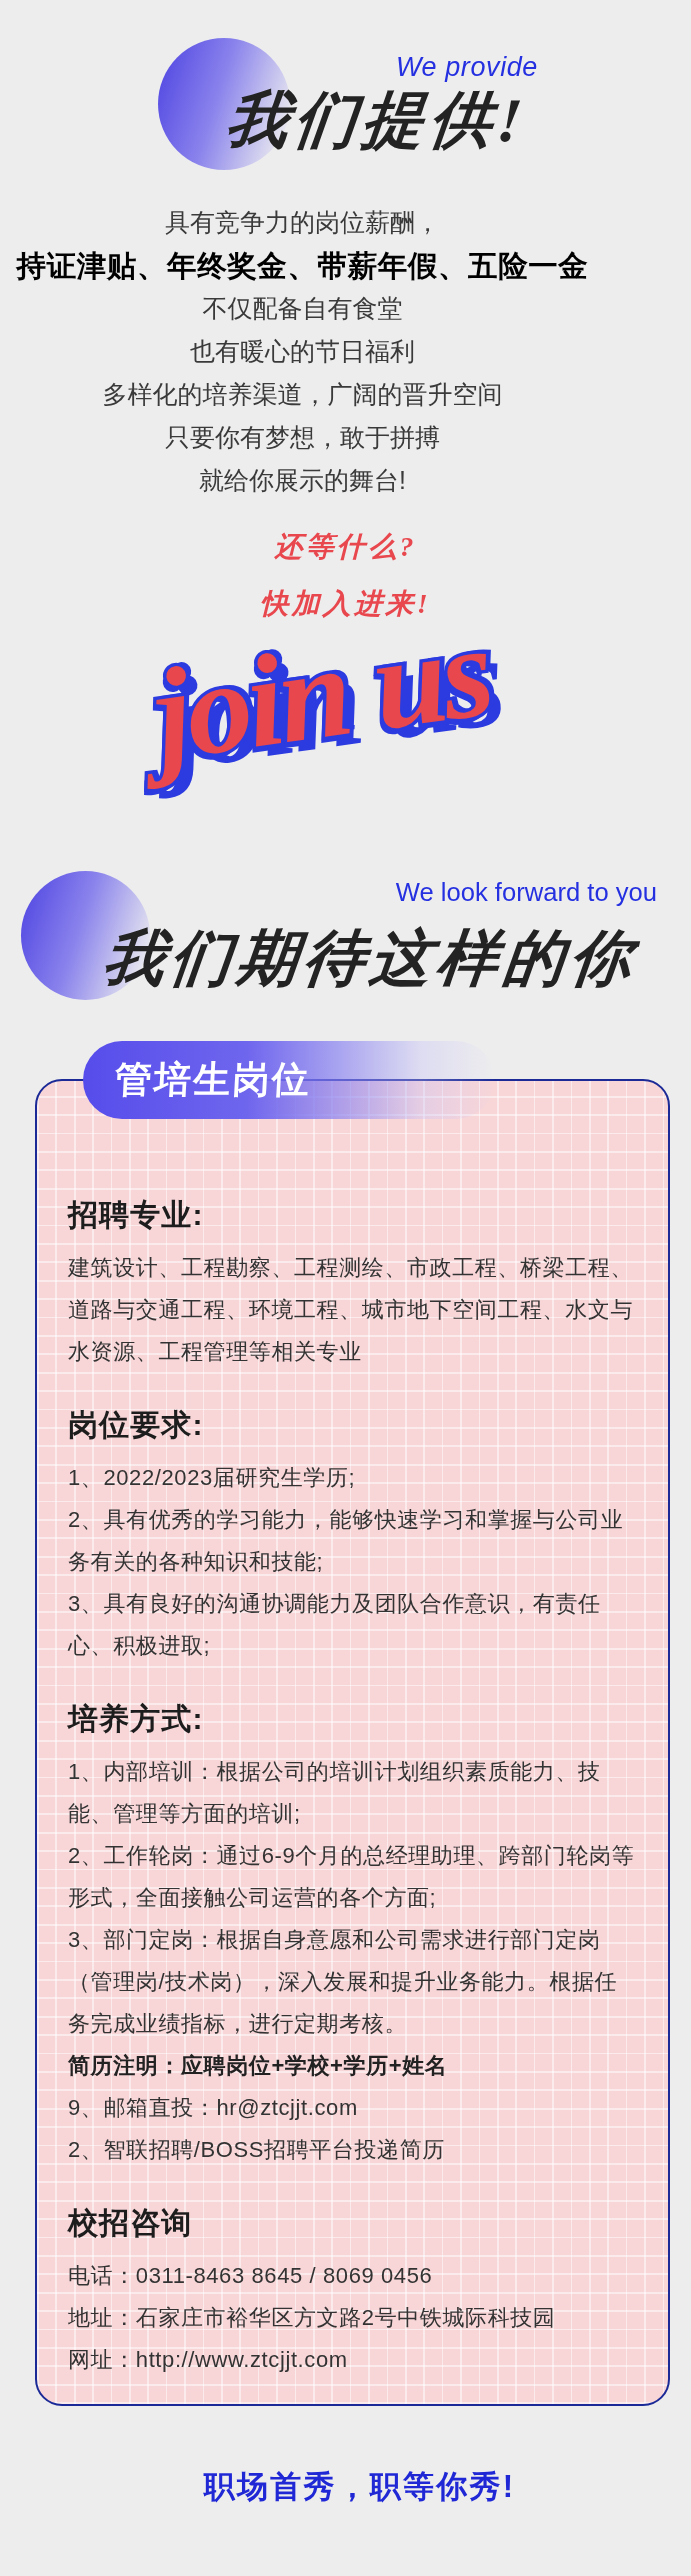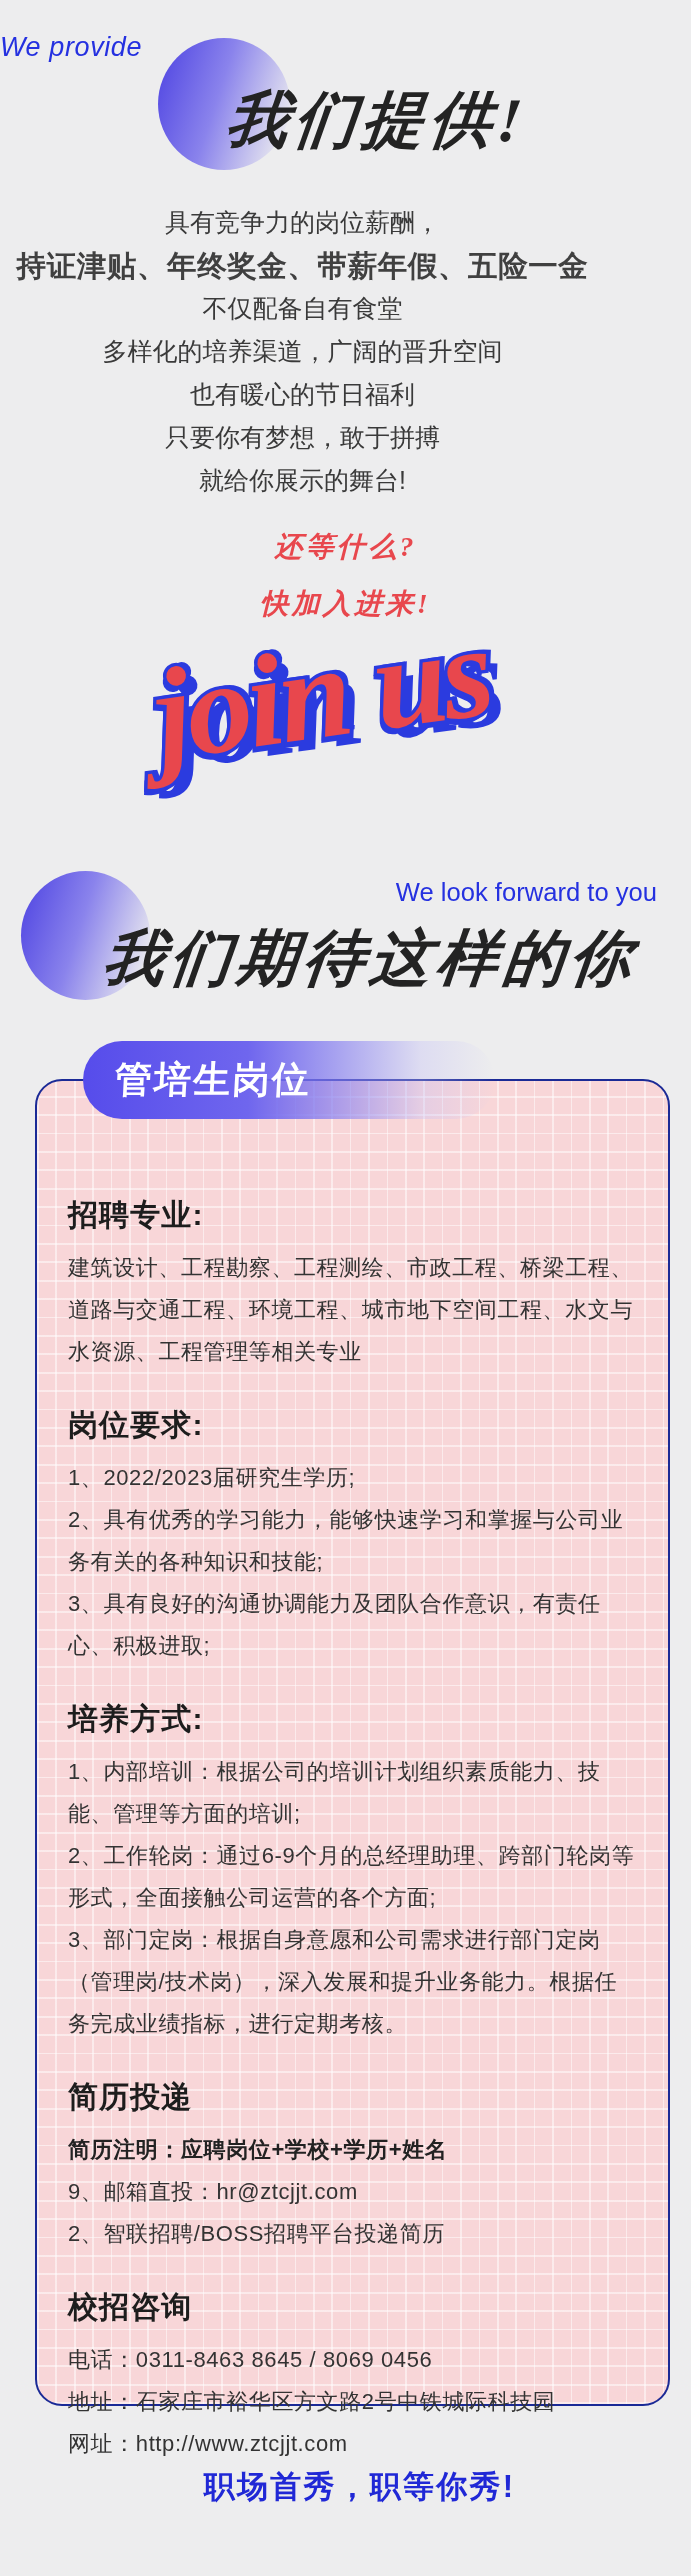--- a/index.html
+++ b/index.html
@@ -7,29 +7,29 @@
   .page{position:relative;width:691px;height:2576px;margin:0 auto;background:#ededee;overflow:hidden;}
 
   
   .circle{position:absolute;border-radius:50%;}
   .circle1{left:158px;top:38px;width:132px;height:132px;
     background:linear-gradient(108deg,#544ae3 6%,#8a83ec 45%,rgba(226,225,249,0.12) 92%);}
   .circle2{left:21px;top:871px;width:129px;height:129px;
     background:linear-gradient(108deg,#544ae3 6%,#8a83ec 45%,rgba(226,225,249,0.12) 92%);}
 
   
-  .hero-en{position:absolute;top:32px;left:0;width:538px;text-align:left;
+  .hero-en{position:absolute;top:52px;left:0;width:538px;text-align:right;
     font-style:italic;font-size:27px;color:#2531e0;letter-spacing:0.6px;}
   .hero-title{position:absolute;top:78px;left:227px;
     font-family:"Liberation Serif",serif;font-style:italic;font-weight:600;
     font-size:62px;color:#232323;letter-spacing:5.6px;transform:skewX(-6deg);white-space:nowrap;}
 
   .benefits{position:absolute;top:201px;left:0;width:605px;text-align:center;
     font-size:25px;color:#3a3a3a;line-height:43px;}
-  .benefits .hl{font-size:29.5px;font-weight:bold;color:#404040;letter-spacing:0.6px;}
+  .benefits .hl{font-size:29.5px;font-weight:bold;color:#000000;letter-spacing:0.6px;}
 
   .cta{position:absolute;top:518px;left:0;width:691px;text-align:center;
     font-family:"Liberation Serif",serif;font-style:italic;font-weight:600;
     color:#e8474d;font-size:28px;line-height:57px;letter-spacing:3.3px;}
 
   .joinus{position:absolute;left:153px;top:617px;
     font-family:"Liberation Serif",serif;font-style:italic;font-weight:bold;
     font-size:131px;color:#e8474d;letter-spacing:-4.5px;transform:rotate(-8deg);
     -webkit-text-stroke:6.7px #2b3bdf;paint-order:stroke fill;
     text-shadow:10px 11px 0 #2b3bdf,-4.5px 5.6px 0 #2b3bdf,5.6px -3.3px 0 #2b3bdf;
@@ -71,22 +71,22 @@
 
   <div class="circle circle1"></div>
 
   <div class="hero-en">We provide</div>
   <div class="hero-title">我们提供!</div>
 
   <div class="benefits">
     <div>具有竞争力的岗位薪酬，</div>
     <div class="hl">持证津贴、年终奖金、带薪年假、五险一金</div>
     <div>不仅配备自有食堂</div>
+    <div>也有暖心的节日福利</div>
     <div>多样化的培养渠道，广阔的晋升空间</div>
-    <div>也有暖心的节日福利</div>
     <div>只要你有梦想，敢于拼搏</div>
     <div>就给你展示的舞台!</div>
   </div>
 
   <div class="cta">
     <div>还等什么?</div>
     <div>快加入进来!</div>
   </div>
 
   <div class="joinus">join us</div>
@@ -113,21 +113,20 @@
     </div>
 
     <div class="sec">
       <h2>培养方式:</h2>
       <p>1、内部培训：根据公司的培训计划组织素质能力、技能、管理等方面的培训;</p>
       <p>2、工作轮岗：通过6-9个月的总经理助理、跨部门轮岗等形式，全面接触公司运营的各个方面;</p>
       <p>3、部门定岗：根据自身意愿和公司需求进行部门定岗（管理岗/技术岗），深入发展和提升业务能力。根据任务完成业绩指标，进行定期考核。</p>
     </div>
 
     <div class="sec">
-      <h2>简历投递</h2>
       <p class="em">简历注明：应聘岗位+学校+学历+姓名</p>
       <p>9、邮箱直投：hr@ztcjjt.com</p>
       <p>2、智联招聘/BOSS招聘平台投递简历</p>
     </div>
 
     <div class="sec">
       <h2>校招咨询</h2>
       <p>电话：0311-8463 8645 / 8069 0456</p>
       <p>地址：石家庄市裕华区方文路2号中铁城际科技园</p>
       <p>网址：http://www.ztcjjt.com</p>

